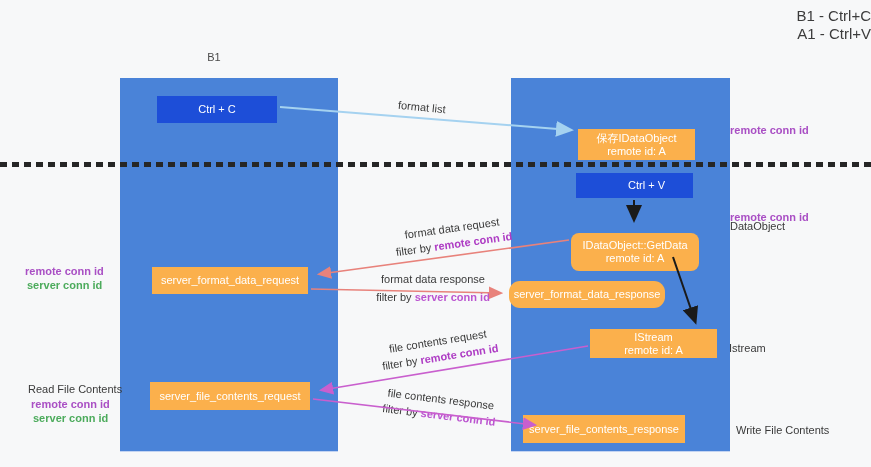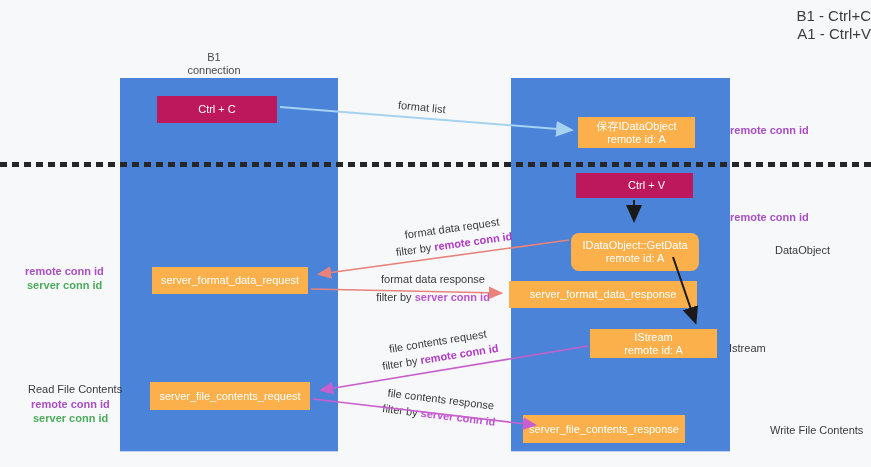--- a/index.html
+++ b/index.html
@@ -28,21 +28,21 @@
   }
   .divider{
     left:0;top:162px;width:871px;height:5px;
     background:repeating-linear-gradient(90deg,#262626 0 7px,transparent 7px 12px);
   }
   .box{
     display:flex;flex-direction:column;align-items:center;justify-content:center;
     color:#fff;font-size:11px;line-height:13px;text-align:center;
     box-sizing:border-box;
   }
-  .box.green{background:#be185d;}
+  .box.green{background:#1d4ed8;}
   .box.orange{background:#fbb04c;}
   .lbl{font-size:11px;color:#3a3a3a;white-space:nowrap;}
   .lbl.bold-purple{color:#a94fc4;font-weight:bold;}
   .lbl.bold-green{color:#4cab5c;font-weight:bold;}
   .arrow-label{
     font-size:11px;color:#3a3a3a;text-align:center;line-height:16px;white-space:nowrap;
   }
   .hl-remote{color:#ae3cc4;font-weight:bold;}
   .hl-server{color:#bb55d0;font-weight:bold;}
   svg{position:absolute;left:0;top:0;pointer-events:none;}
@@ -52,74 +52,73 @@
 
 <div id="canvas">
 
   <div class="abs title">
     <div>B1 - Ctrl+C</div>
     <div>A1 - Ctrl+V</div>
   </div>
 
   <div class="abs lane-header" style="left:105px;top:51px;width:218px;">
     <div>B1</div>
-    <div>connection</div>
   </div>
   <div class="abs lane-header" style="left:508px;top:51px;width:219px;">
   </div>
 
   <div class="abs lane" style="left:120px;top:78px;width:218px;height:373px;"></div>
   <div class="abs lane" style="left:511px;top:78px;width:219px;height:373px;"></div>
 
   <div class="abs divider"></div>
 
   <div class="abs box green" style="left:157px;top:96px;width:120px;height:27px;">
     <div>Ctrl + C</div>
   </div>
 
-  <div class="abs box orange" style="left:578px;top:117px;width:117px;height:31px;">
+  <div class="abs box orange" style="left:578px;top:129px;width:117px;height:31px;">
     <div>保存IDataObject</div>
     <div>remote id: A</div>
   </div>
 
   <div class="abs box green" style="left:576px;top:173px;width:117px;height:25px;padding-left:24px;">
     <div>Ctrl + V</div>
   </div>
 
   <div class="abs box orange" style="left:571px;top:233px;width:128px;height:38px;border-radius:8px;">
     <div>IDataObject::GetData</div>
     <div>remote id: A</div>
   </div>
 
   <div class="abs box orange" style="left:152px;top:267px;width:156px;height:27px;">
     <div>server_format_data_request</div>
   </div>
 
-  <div class="abs box orange" style="left:509px;top:281px;width:188px;height:27px;">
+  <div class="abs box orange" style="left:509px;top:281px;width:156px;height:27px;border-radius:11px;">
     <div>server_format_data_response</div>
   </div>
 
   <div class="abs box orange" style="left:590px;top:329px;width:127px;height:29px;">
     <div>IStream</div>
     <div>remote id: A</div>
   </div>
 
   <div class="abs box orange" style="left:150px;top:382px;width:160px;height:28px;">
     <div>server_file_contents_request</div>
   </div>
 
   <div class="abs box orange" style="left:523px;top:415px;width:162px;height:28px;">
     <div>server_file_contents_response</div>
   </div>
 
   <div class="abs lbl bold-purple" style="left:730px;top:124px;">remote conn id</div>
   <div class="abs lbl bold-purple" style="left:730px;top:211px;">remote conn id</div>
-  <div class="abs lbl" style="left:730px;top:244px;padding-left:45px;">DataObject</div>
+  <div class="abs lbl" style="left:730px;top:220px;">DataObject</div>
   <div class="abs lbl" style="left:729px;top:342px;">Istream</div>
-  <div class="abs lbl" style="left:736px;top:424px;margin-left:34px;">Write File Contents</div>
+  <div class="abs lbl" style="left:736px;top:424px;">Write File Contents</div>
 
   <div class="abs lbl bold-purple" style="left:25px;top:265px;">remote conn id</div>
   <div class="abs lbl bold-green" style="left:27px;top:279px;">server conn id</div>
   <div class="abs lbl" style="left:28px;top:383px;">Read File Contents</div>
   <div class="abs lbl bold-purple" style="left:31px;top:398px;">remote conn id</div>
   <div class="abs lbl bold-green" style="left:33px;top:412px;">server conn id</div>
 
   <div class="abs arrow-label" style="left:398px;top:99px;transform:rotate(5.5deg);">format list</div>
 
   <div class="abs arrow-label" style="left:383px;top:220px;width:140px;transform:rotate(-8deg);">

